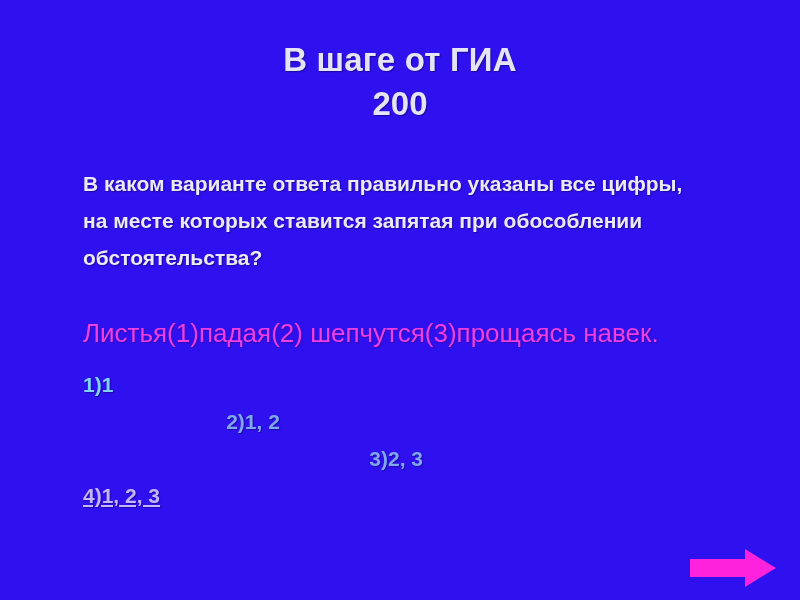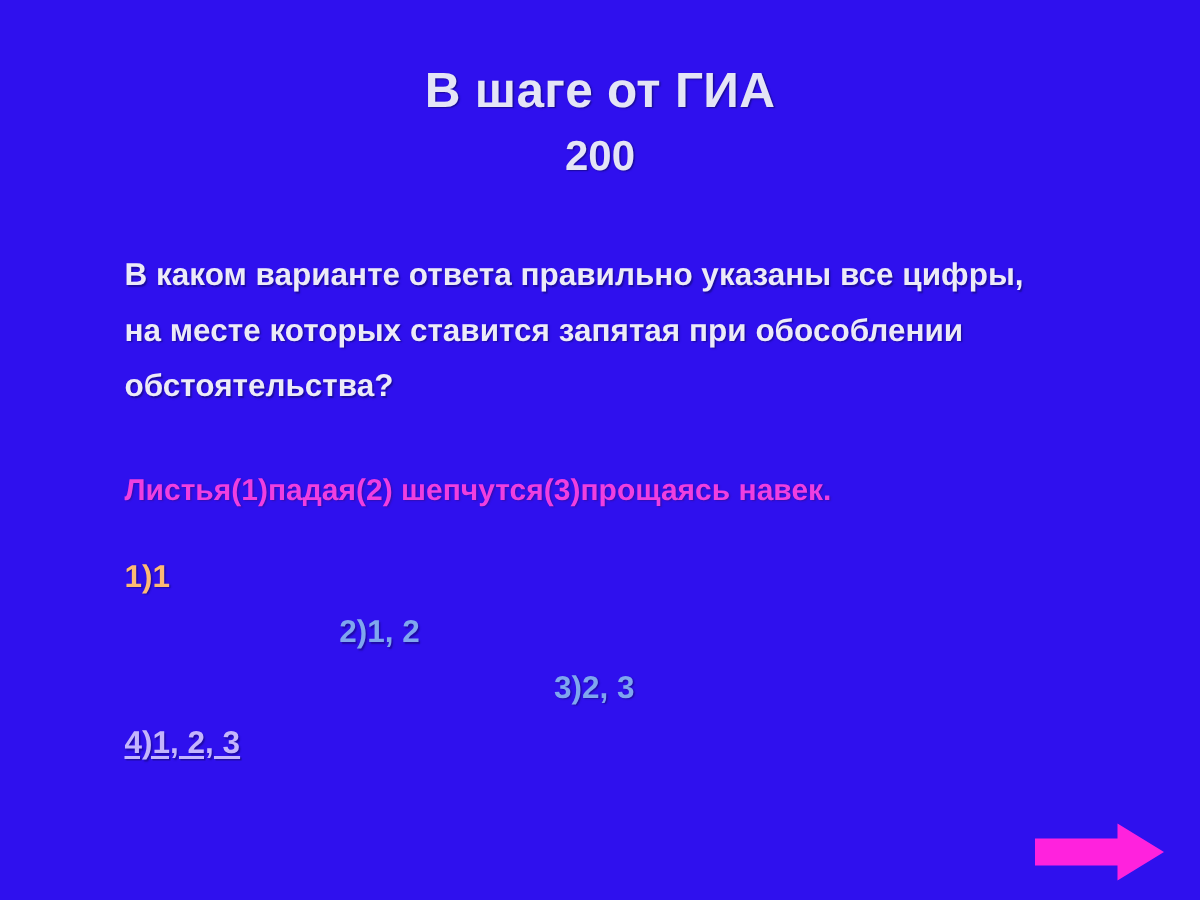--- a/index.html
+++ b/index.html
@@ -38,21 +38,21 @@
     color: #e4e4f6;
     font-size: 33px;
     font-weight: bold;
     line-height: 44px;
     letter-spacing: 0.2px;
     text-shadow: 1px 1px 1px rgba(10, 5, 80, 0.55);
   }
   .title-points {
     display: block;
     color: #e4e4f6;
-    font-size: 28px;
+    font-size: 33px;
     font-weight: bold;
     line-height: 44px;
     text-shadow: 1px 1px 1px rgba(10, 5, 80, 0.55);
   }
 
   
   .question-text {
     position: absolute;
     left: 83px;
     top: 144px;
@@ -65,22 +65,22 @@
     text-shadow: 1px 1px 1px rgba(10, 5, 80, 0.5);
   }
 
   
   .example-sentence {
     position: absolute;
     left: 83px;
     top: 292px;
     width: 640px;
     color: #ef3fe0;
-    font-size: 20px;
-    font-weight: bold;
+    font-size: 26px;
+    font-weight: normal;
     line-height: 30px;
     text-align: left;
     text-shadow: 1px 1px 1px rgba(60, 5, 80, 0.35);
   }
 
   
   .options {
     position: absolute;
     left: 83px;
     top: 366px;
@@ -124,21 +124,21 @@
   <div class="title-block">
     <span class="title-line" style="color: rgb(228, 228, 246);">В шаге от ГИА</span>
     <span class="title-points" style="color: rgb(228, 228, 246);">200</span>
   </div>
 
   <p class="question-text" style="color: rgb(236, 234, 248);">В каком варианте ответа правильно указаны все цифры, на месте которых ставится запятая при обособлении обстоятельства?</p>
 
   <p class="example-sentence" style="color: rgb(239, 63, 224);">Листья(1)падая(2) шепчутся(3)прощаясь навек.</p>
 
   <ul class="options">
-    <li class="option-item" style="color: #fdba74;">1)1</li>
+    <li class="option-item" style="color: #7dd3fc;">1)1</li>
     <li class="option-item" style="color: rgb(127, 166, 239); text-align: center;">2)1, 2</li>
     <li class="option-item" style="color: rgb(127, 166, 239); text-align: right;">3)2, 3</li>
     <li class="option-item" style="color: #c4b5fd; text-decoration: underline;">4)1, 2, 3</li>
   </ul>
 
   <button class="next-arrow" aria-label="Далее">
     <svg viewBox="0 0 90 40" xmlns="http://www.w3.org/2000/svg">
       <polygon points="2,11 57,11 57,1 88,20 57,39 57,29 2,29" fill="#ff22dd"></polygon>
     </svg>
   </button>

